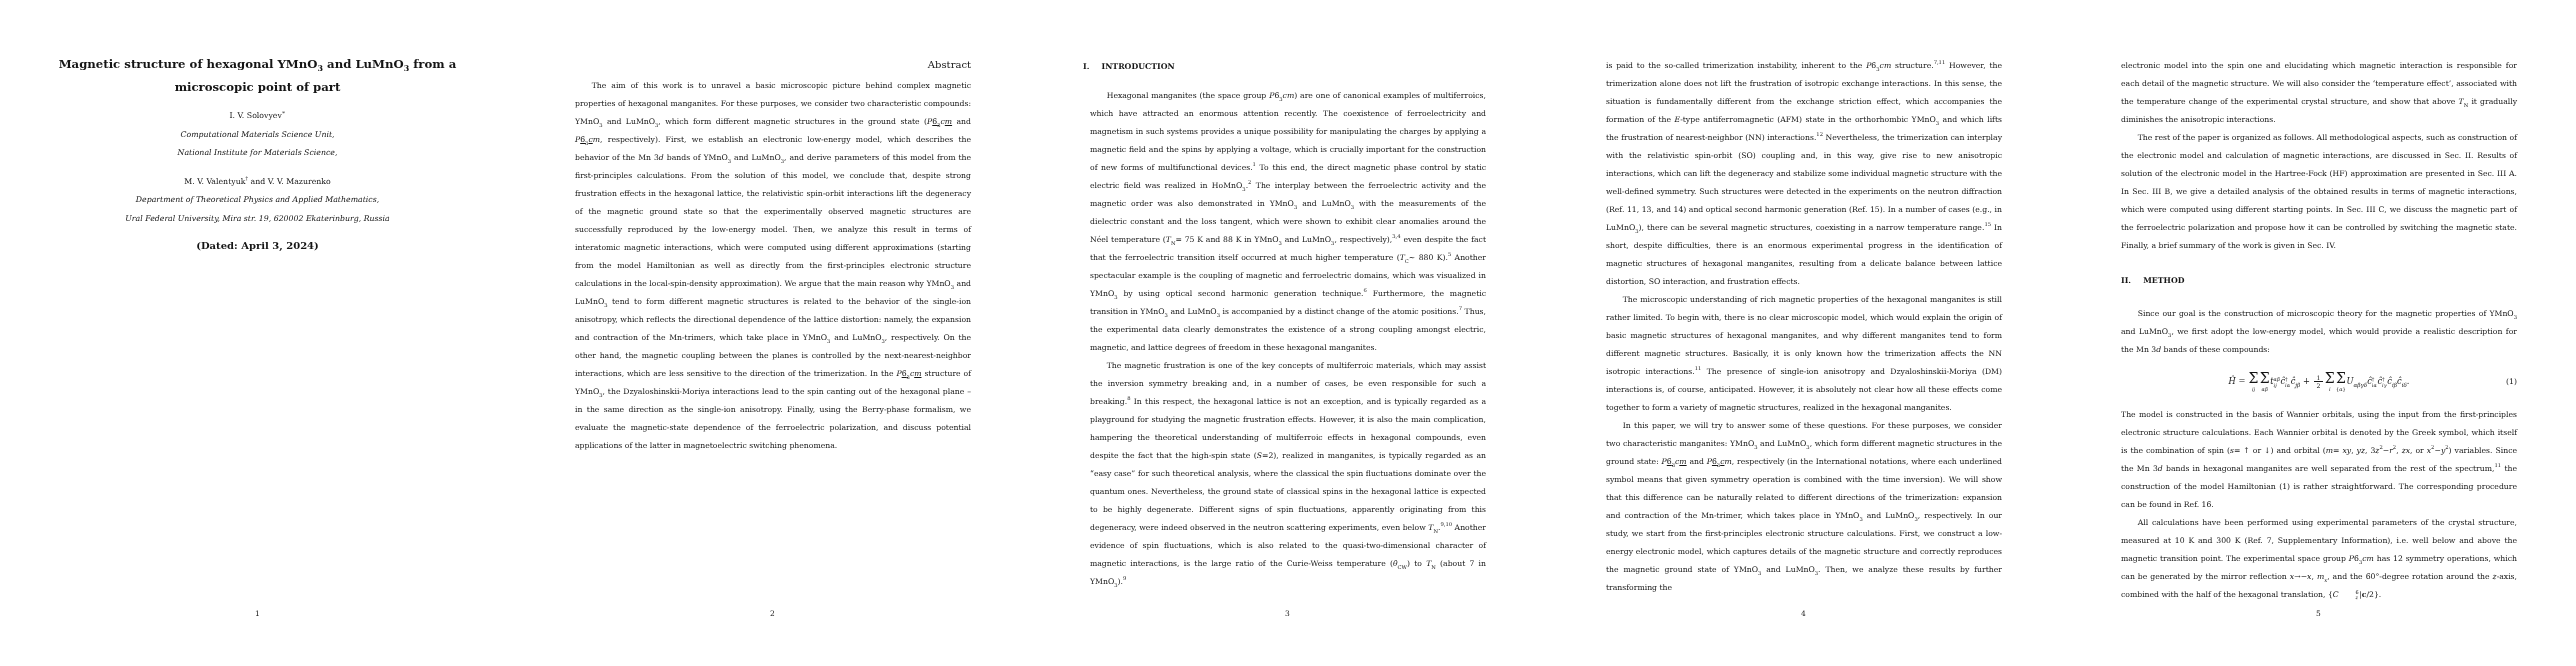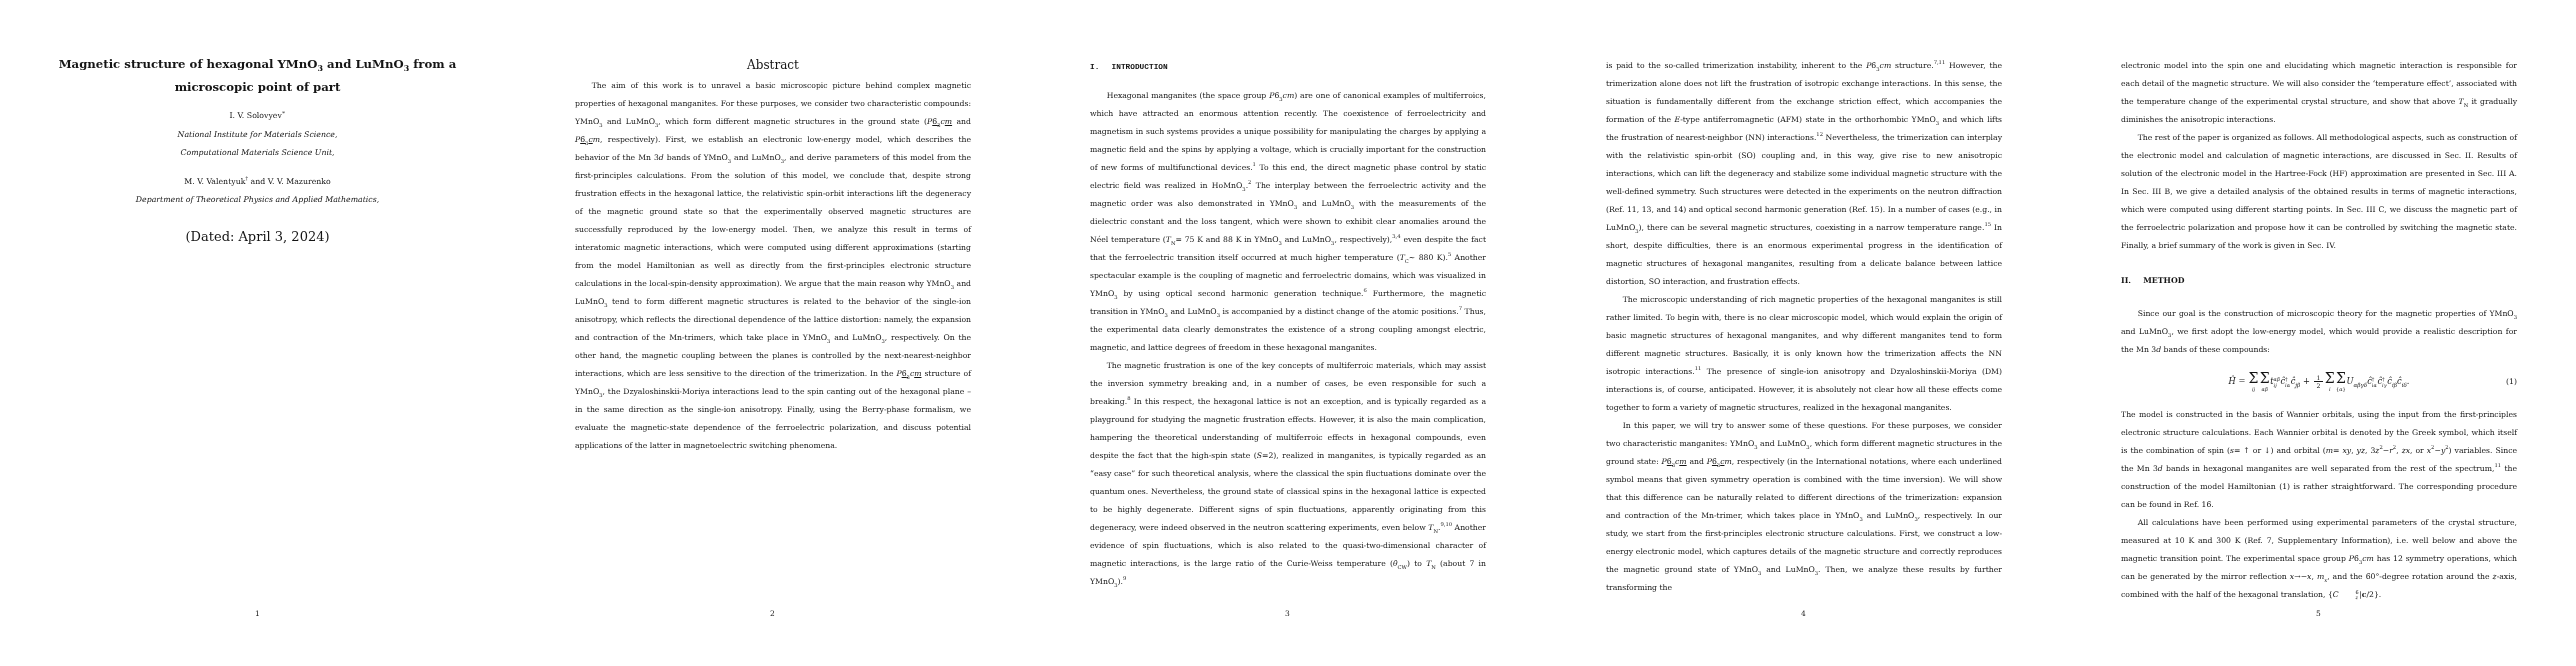--- a/index.html
+++ b/index.html
@@ -17,36 +17,36 @@
     white-space:nowrap;font-size:16.7px;letter-spacing:1.1px;color:#8d8d8d;
   }
 
   
   .title-block{position:absolute;top:53px;left:33px;width:449px;text-align:center;
     font-weight:bold;font-size:11.7px;line-height:23px;}
   .author-block{position:absolute;top:107px;left:33px;width:449px;text-align:center;
     font-size:7.8px;line-height:18.6px;}
   .author-block .affil{font-style:italic;}
   .gap-before{margin-top:10px;}
-  .dated{font-size:13px;margin-top:18px;}
+  .dated{font-size:10px;margin-top:8px;font-weight:bold;}
 
   
   .content{position:absolute;left:60px;width:396px;text-align:justify;
     font-size:7.7px;line-height:18px;}
   .content p{margin:0;text-indent:16.7px;}
   .content p.noindent{text-indent:0;}
   sub,sup{font-size:68%;line-height:0;}
-  .abstract-heading{position:absolute;top:58px;left:60px;width:396px;text-align:center;
-    font-size:12px;line-height:14.5px;}
+  .abstract-heading{position:absolute;top:58px;left:60px;width:396px;text-align:right;
+    font-size:10px;line-height:14.5px;}
   .sec-heading{font-weight:bold;font-size:7.8px;line-height:14.5px;text-align:left;text-indent:0;}
   .sec-heading .secsp{display:inline-block;width:12.2px;}
   .pagenum{position:absolute;bottom:22px;left:0;width:100%;text-align:center;font-size:7.5px;}
 
   
-  .h-intro{position:absolute;top:60px;left:60px;width:396px;font-family:Liberation Mono, monospace;}
+  .h-intro{position:absolute;top:60px;left:53px;width:396px;}
   .h-method{margin:19px 0 16.7px 0;}
 
   
   .eqrow{position:relative;text-indent:0;margin:5.6px 0 7.8px 0;text-align:center;line-height:33px;}
   .eq{font-size:8.3px;}
   .eqnum{position:absolute;right:0;top:0;line-height:33px;font-size:7.7px;}
   .S{display:inline-block;text-align:center;vertical-align:middle;font-size:14px;line-height:1;margin:0 0.6px;}
   .S .Sl{display:block;font-size:5px;line-height:1;margin-top:1.7px;letter-spacing:0;}
   .fr{display:inline-block;text-align:center;vertical-align:middle;font-size:6.1px;line-height:1.15;margin:0 1.7px;}
   .fr span{display:block;padding:0 2.2px;}
@@ -59,24 +59,25 @@
 
 <div class="arxiv-banner">arXiv:1205.4478v1  [cond-mat.mtrl-sci]  21 May 2012</div>
 
 <div class="page" id="page1">
   <div class="title-block">
     <div>Magnetic structure of hexagonal YMnO<sub>3</sub> and LuMnO<sub>3</sub> from a</div>
     <div>microscopic point of part</div>
   </div>
   <div class="author-block">
     <div>I. V. Solovyev<sup>∗</sup></div>
+    <div class="affil">Computational Materials Science Unit,</div>
     <div class="affil">National Institute for Materials Science,</div>
-    <div class="affil">Computational Materials Science Unit,</div>
     <div class="gap-before">M. V. Valentyuk<sup>†</sup> and V. V. Mazurenko</div>
     <div class="affil">Department of Theoretical Physics and Applied Mathematics,</div>
+    <div class="affil">Ural Federal University, Mira str. 19, 620002 Ekaterinburg, Russia</div>
     <div class="dated">(Dated: April 3, 2024)</div>
   </div>
   <div class="pagenum">1</div>
 </div>
 
 <div class="page" id="page2">
   <div class="abstract-heading">Abstract</div>
   <div class="content" style="top:77px;">
     <p>The aim of this work is to unravel a basic microscopic picture behind complex magnetic properties of hexagonal manganites.  For these purposes, we consider two characteristic compounds: YMnO<sub>3</sub> and LuMnO<sub>3</sub>, which form different magnetic structures in the ground state (<i>P</i><u>6<sub>3</sub></u><i>c</i><u><i>m</i></u> and <i>P</i><u>6<sub>3</sub></u><u><i>c</i></u><i>m</i>, respectively).  First, we establish an electronic low-energy model, which describes the behavior of the Mn 3<i>d</i> bands of YMnO<sub>3</sub> and LuMnO<sub>3</sub>, and derive parameters of this model from the first-principles calculations.  From the solution of this model, we conclude that, despite strong frustration effects in the hexagonal lattice, the relativistic spin-orbit interactions lift the degeneracy of the magnetic ground state so that the experimentally observed magnetic structures are successfully reproduced by the low-energy model.  Then, we analyze this result in terms of interatomic magnetic interactions, which were computed using different approximations (starting from the model Hamiltonian as well as directly from the first-principles electronic structure calculations in the local-spin-density approximation).  We argue that the main reason why YMnO<sub>3</sub> and LuMnO<sub>3</sub> tend to form different magnetic structures is related to the behavior of the single-ion anisotropy, which reflects the directional dependence of the lattice distortion: namely, the expansion and contraction of the Mn-trimers, which take place in YMnO<sub>3</sub> and LuMnO<sub>3</sub>, respectively.  On the other hand, the magnetic coupling between the planes is controlled by the next-nearest-neighbor interactions, which are less sensitive to the direction of the trimerization.  In the <i>P</i><u>6<sub>3</sub></u><i>c</i><u><i>m</i></u> structure of YMnO<sub>3</sub>, the Dzyaloshinskii-Moriya interactions lead to the spin canting out of the hexagonal plane – in the same direction as the single-ion anisotropy.  Finally, using the Berry-phase formalism, we evaluate the magnetic-state dependence of the ferroelectric polarization, and discuss potential applications of the latter in magnetoelectric switching phenomena.</p>
   </div>

